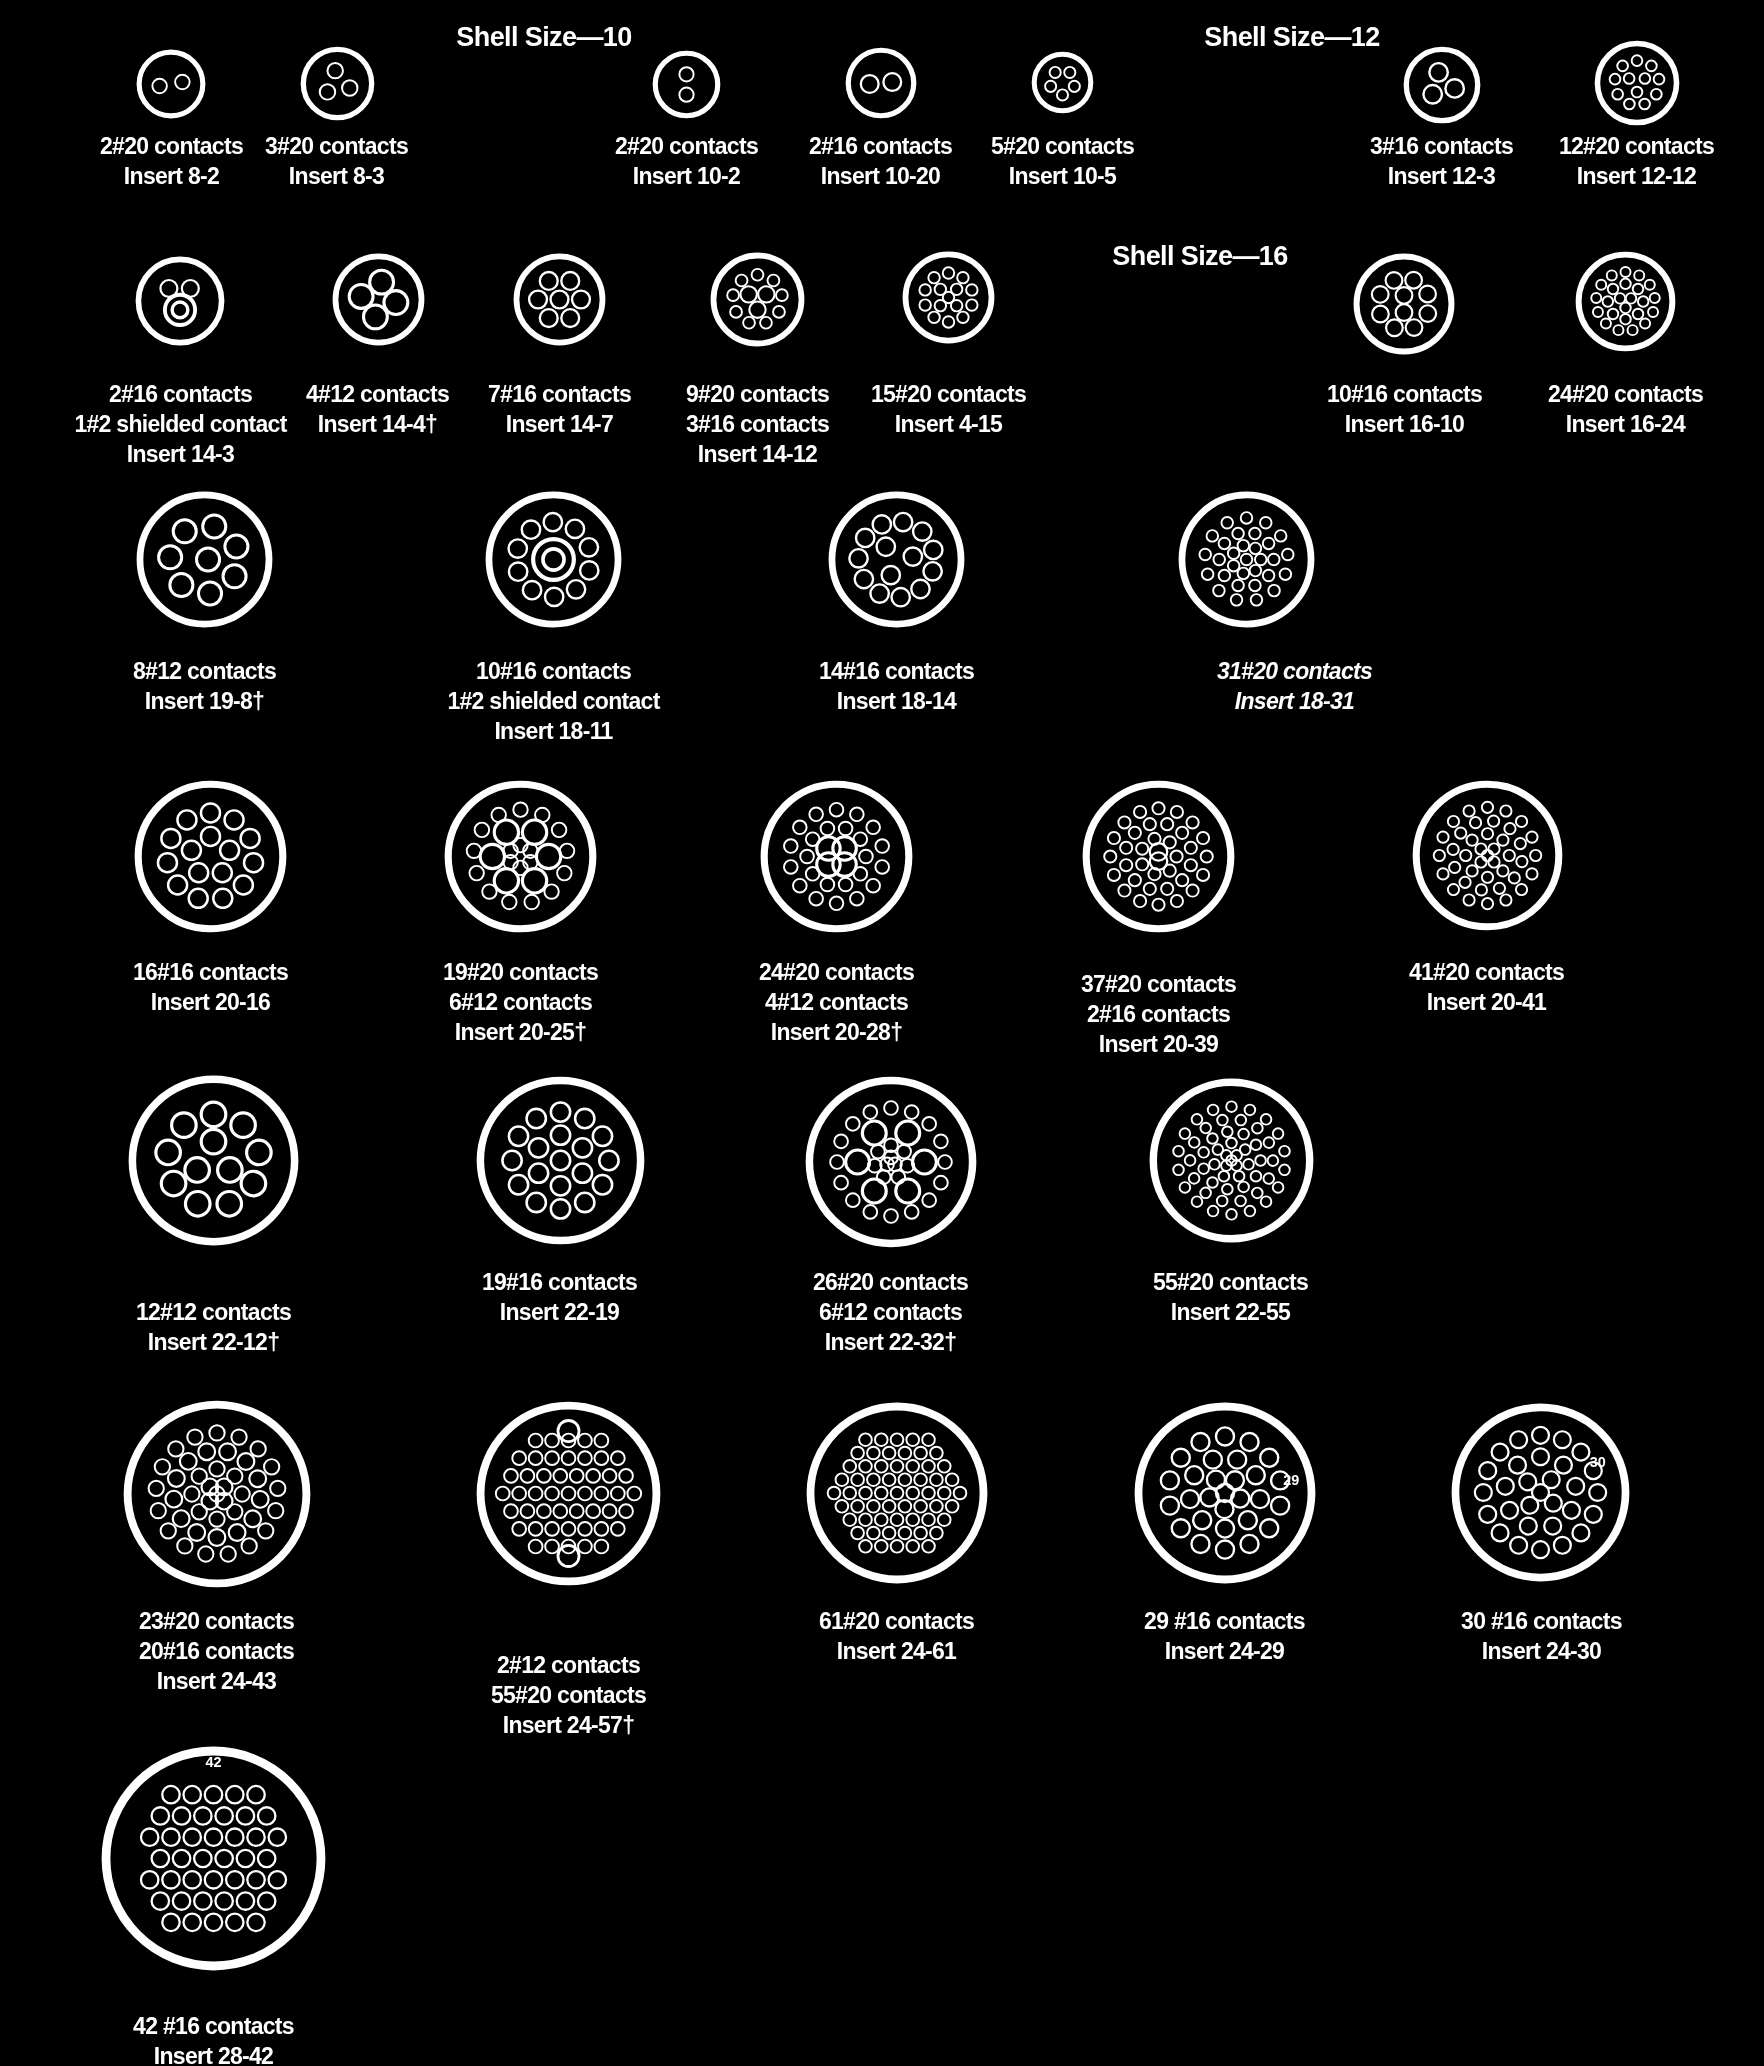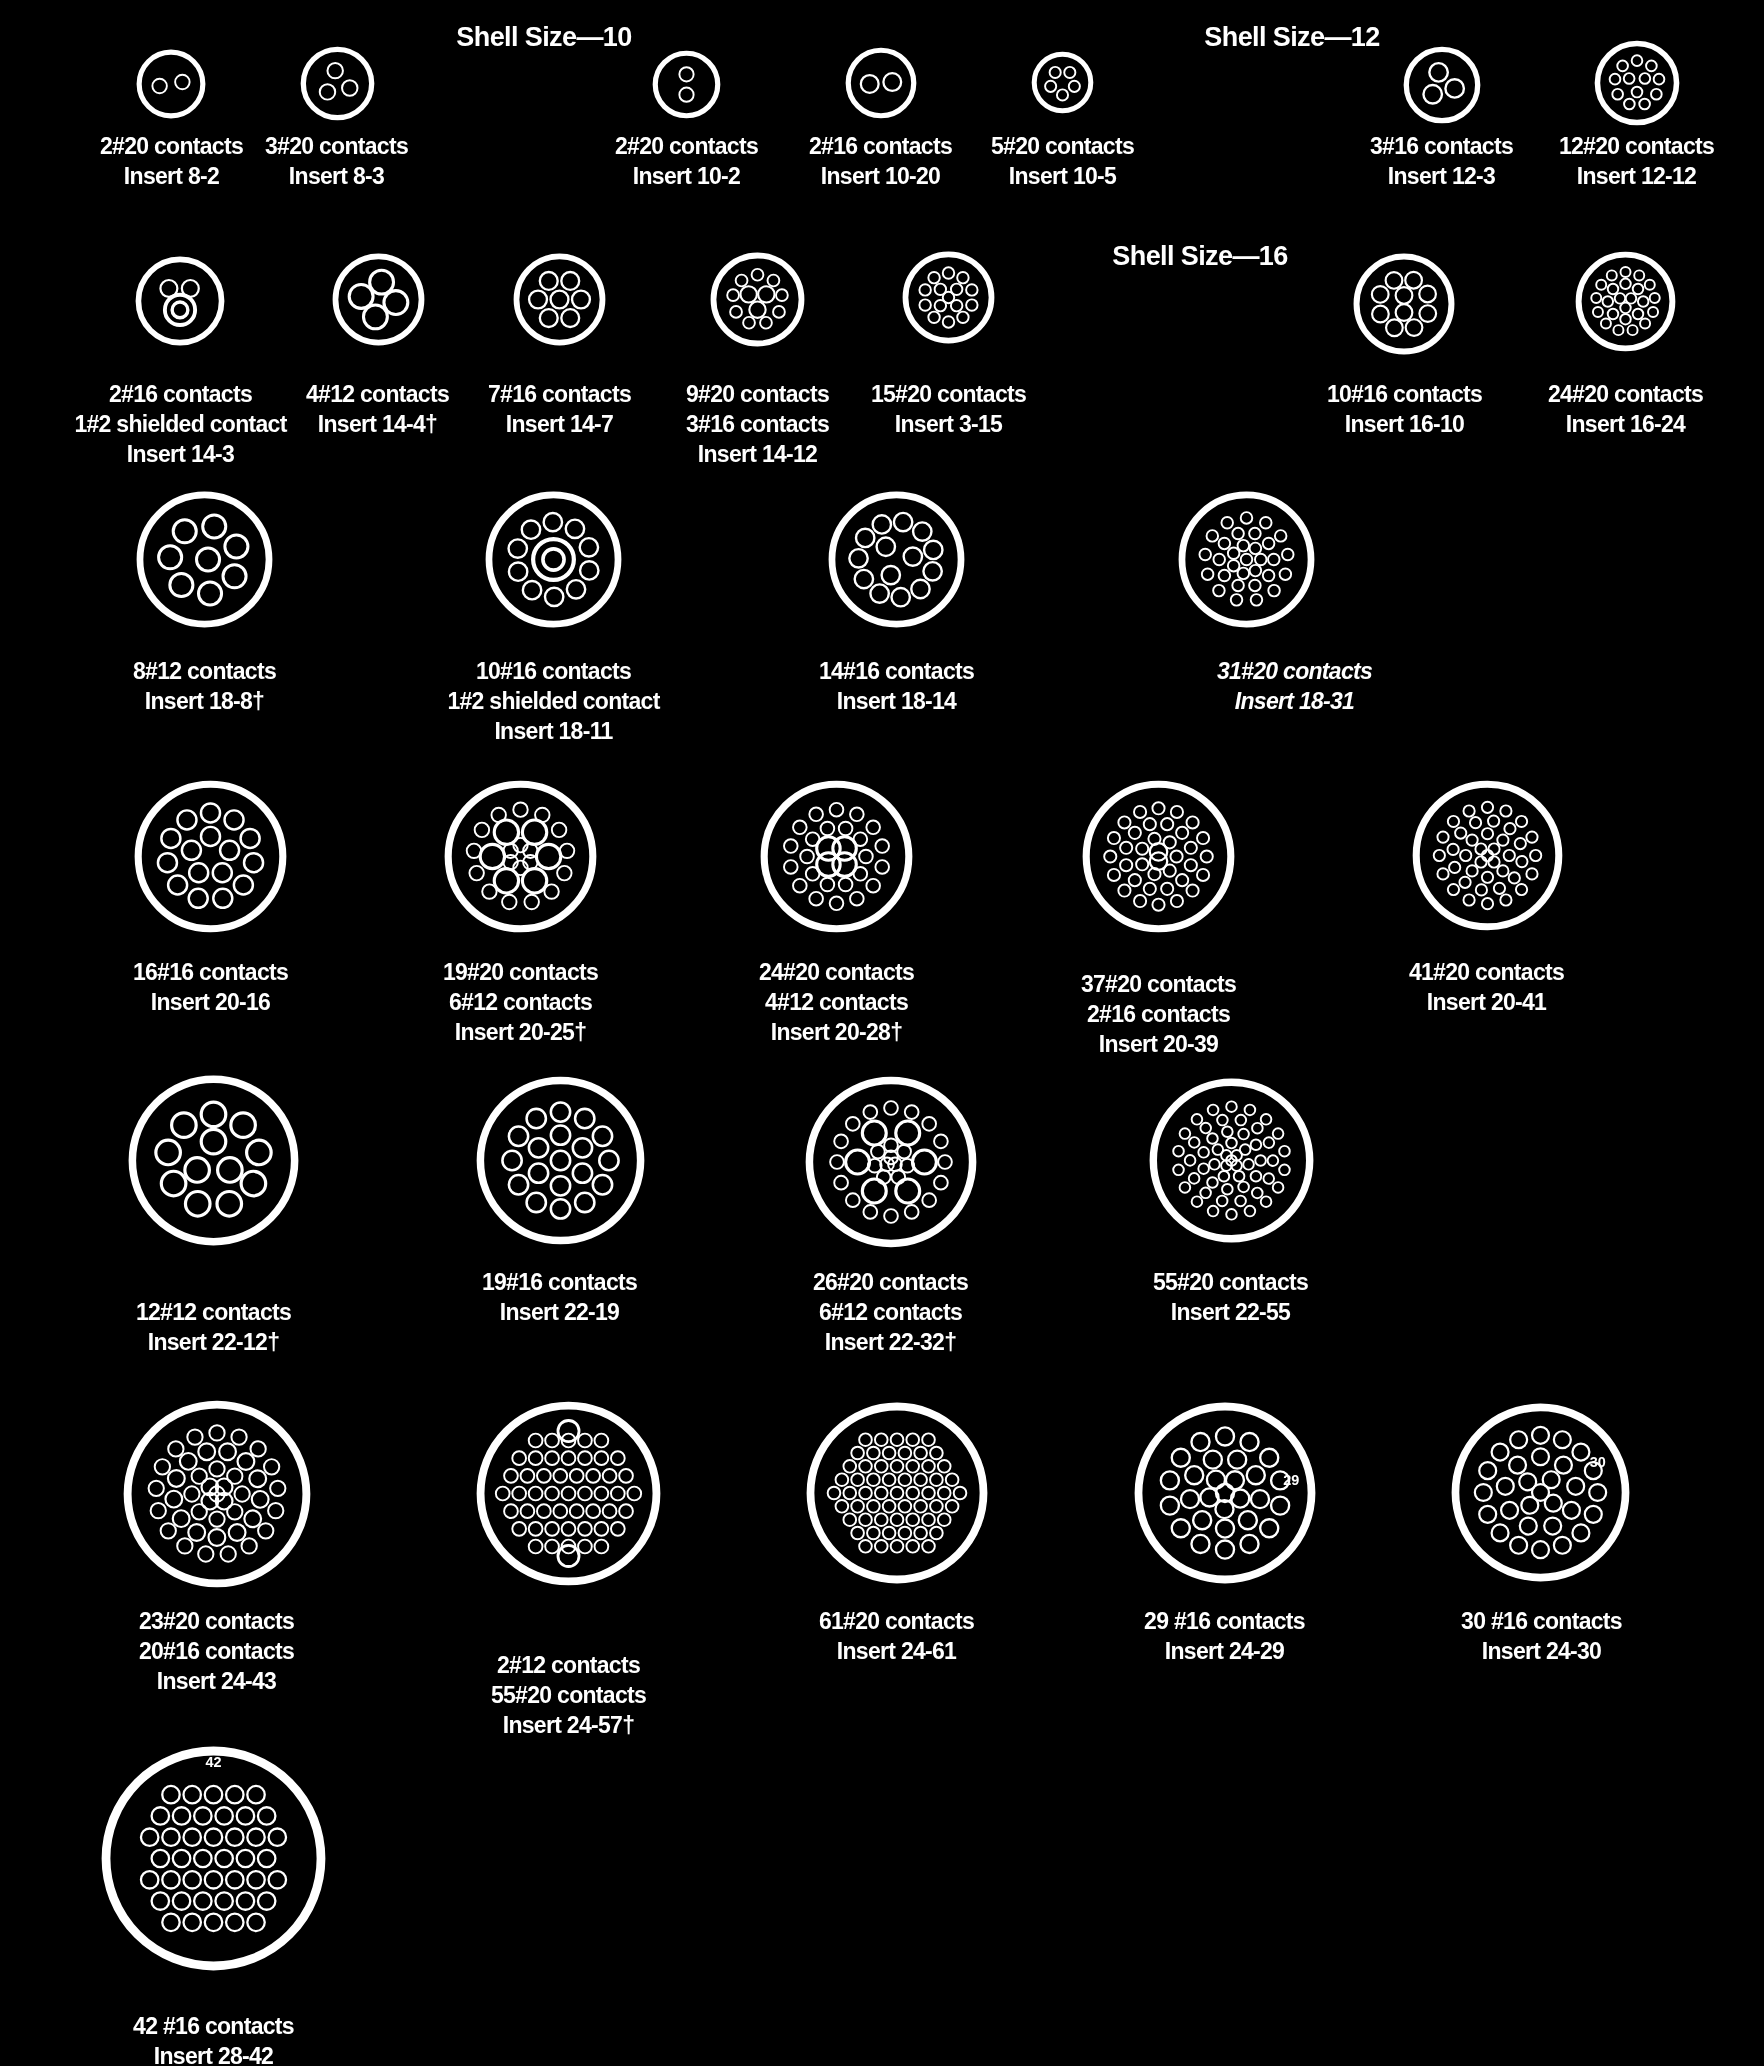--- a/index.html
+++ b/index.html
@@ -215,21 +215,21 @@
         <circle cx="-23.9" cy="-32.9" r="9.5" fill="none" stroke="#ffffff" stroke-width="3.2"></circle>
         <circle cx="13.5" cy="13.5" r="9.5" fill="none" stroke="#ffffff" stroke-width="3.2"></circle>
         <circle cx="-13.5" cy="13.5" r="9.5" fill="none" stroke="#ffffff" stroke-width="3.2"></circle>
         <circle cx="-13.5" cy="-13.5" r="9.5" fill="none" stroke="#ffffff" stroke-width="3.2"></circle>
         <circle cx="13.5" cy="-13.5" r="9.5" fill="none" stroke="#ffffff" stroke-width="3.2"></circle>
         <circle cx="0.0" cy="0.0" r="9.5" fill="none" stroke="#ffffff" stroke-width="3.2"></circle>
       </svg>
     </div>
     <div class="insert-label" style="left: 756px; top: 379px;">
       <div class="line">15#20 contacts</div>
-      <div class="line">Insert 3-15</div>
+      <div class="line">Insert 4-15</div>
     </div>
     <div class="insert" style="left: 1344px; top: 244px;">
       <svg width="120" height="120" viewBox="-100 -100 200 200">
         <circle cx="0.0" cy="0.0" r="79.1" fill="none" stroke="#ffffff" stroke-width="9.9"></circle>
         <circle cx="16.0" cy="-39.6" r="13.9" fill="none" stroke="#ffffff" stroke-width="3.6"></circle>
         <circle cx="39.3" cy="-16.7" r="13.9" fill="none" stroke="#ffffff" stroke-width="3.6"></circle>
         <circle cx="39.6" cy="16.0" r="13.9" fill="none" stroke="#ffffff" stroke-width="3.6"></circle>
         <circle cx="16.7" cy="39.3" r="13.9" fill="none" stroke="#ffffff" stroke-width="3.6"></circle>
         <circle cx="-16.0" cy="39.6" r="13.9" fill="none" stroke="#ffffff" stroke-width="3.6"></circle>
         <circle cx="-39.3" cy="16.7" r="13.9" fill="none" stroke="#ffffff" stroke-width="3.6"></circle>
@@ -284,21 +284,21 @@
         <circle cx="53.1" cy="-21.6" r="19.2" fill="none" stroke="#ffffff" stroke-width="5.0"></circle>
         <circle cx="50.0" cy="28.0" r="19.2" fill="none" stroke="#ffffff" stroke-width="5.0"></circle>
         <circle cx="9.2" cy="56.6" r="19.2" fill="none" stroke="#ffffff" stroke-width="5.0"></circle>
         <circle cx="-38.5" cy="42.5" r="19.2" fill="none" stroke="#ffffff" stroke-width="5.0"></circle>
         <circle cx="-57.2" cy="-3.6" r="19.2" fill="none" stroke="#ffffff" stroke-width="5.0"></circle>
         <circle cx="5.9" cy="0.0" r="19.2" fill="none" stroke="#ffffff" stroke-width="5.0"></circle>
       </svg>
     </div>
     <div class="insert-label" style="left: 12px; top: 656px;">
       <div class="line">8#12 contacts</div>
-      <div class="line">Insert 18-8†</div>
+      <div class="line">Insert 19-8†</div>
     </div>
     <div class="insert" style="left: 476px; top: 482px;">
       <svg width="155" height="155" viewBox="-129 -129 258 258">
         <circle cx="0.0" cy="0.0" r="107.4" fill="none" stroke="#ffffff" stroke-width="11.2"></circle>
         <circle cx="35.7" cy="-51.0" r="15.3" fill="none" stroke="#ffffff" stroke-width="4.0"></circle>
         <circle cx="58.9" cy="-20.3" r="15.3" fill="none" stroke="#ffffff" stroke-width="4.0"></circle>
         <circle cx="59.5" cy="18.2" r="15.3" fill="none" stroke="#ffffff" stroke-width="4.0"></circle>
         <circle cx="37.5" cy="49.7" r="15.3" fill="none" stroke="#ffffff" stroke-width="4.0"></circle>
         <circle cx="1.1" cy="62.2" r="15.3" fill="none" stroke="#ffffff" stroke-width="4.0"></circle>
         <circle cx="-35.7" cy="51.0" r="15.3" fill="none" stroke="#ffffff" stroke-width="4.0"></circle>

